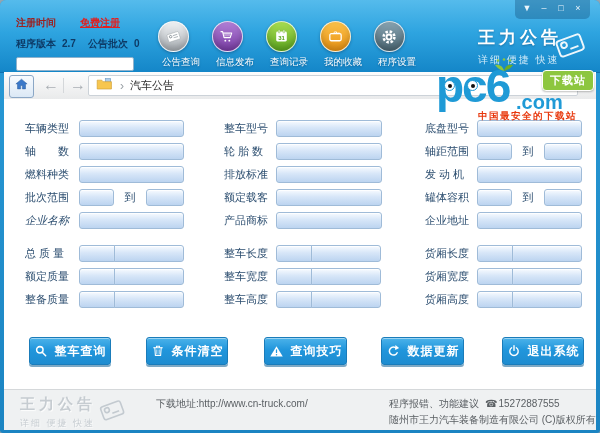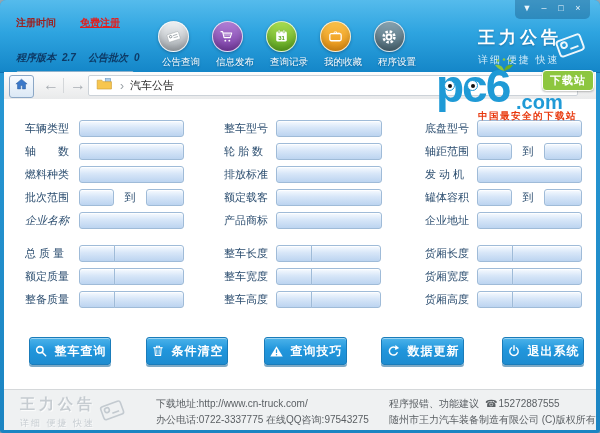--- a/index.html
+++ b/index.html
@@ -8,21 +8,21 @@
   
   .header{position:absolute;left:0;top:0;right:0;height:72px;
     background:linear-gradient(180deg,#55bbec 0%,#2ea4e0 45%,#1486c8 100%);border-bottom:1px solid #0f6fae;}
   .win-controls{position:absolute;top:0;right:10px;display:flex;gap:3px;padding:2px 5px 4px;
     background:rgba(8,56,100,.30);border-radius:0 0 5px 5px;z-index:60;}
   .win-btn{width:14px;height:13px;line-height:13px;text-align:center;font-size:9px;color:#eaf4fb;
     cursor:default;border-radius:2px;}
   .reg{position:absolute;left:16px;top:16px;width:120px;font-size:10px;font-weight:bold;}
   .reg-row1{color:#9b2020;}
   .reg-link{color:#e02020;text-decoration:underline;margin-left:24px;cursor:pointer;}
-  .reg-row2{color:#0d3a66;margin-top:21px;white-space:nowrap;font-style:italic;}
+  .reg-row2{color:#0d3a66;margin-top:7px;white-space:nowrap;}
   .reg-row2 .val{margin:0 12px 0 6px;}
   .reg-input{margin-top:6px;width:112px;height:12px;background:#fff;border:1px solid #8fb2cc;border-radius:2px;padding:0 2px;font-size:9px;}
   .toolbar{position:absolute;left:146px;top:21px;display:flex;}
   .tool{width:54px;text-align:right;cursor:pointer;}
   .tool-circle{width:29px;height:29px;border-radius:50%;margin:0 auto;display:flex;align-items:center;justify-content:center;
     border:1px solid rgba(255,255,255,.75);box-shadow:0 1px 3px rgba(0,30,60,.35), inset 0 -4px 6px rgba(0,0,0,.18);}
   .circ-silver{background:linear-gradient(180deg,#f0f2f4,#a7adb3);}
   .circ-purple{background:linear-gradient(180deg,#b07fd6,#7a3da6);}
   .circ-green{background:linear-gradient(180deg,#a8dc52,#5ea81e);}
   .circ-orange{background:linear-gradient(180deg,#f9c04a,#ec9413);}
@@ -380,21 +380,20 @@
       <svg viewBox="0 0 40 40" width="32" height="32" fill="none" stroke="currentColor" stroke-width="2">
           <g transform="rotate(-20 20 20)">
             <rect x="7" y="12" width="26" height="17" rx="3"></rect>
             <circle cx="14" cy="18" r="3"></circle>
             <path d="M19 24 h9"></path>
           </g>
         </svg>
     </div>
     <div class="f-center">
       <div>下载地址:http://www.cn-truck.com/</div>
-      <div>办公电话:0722-3337775 在线QQ咨询:97543275</div>
     </div>
     <div class="f-right">
       <div>
         <span>程序报错、功能建议</span><span class="phone-glyph">☎</span><span>15272887555</span>
       </div>
       <div>随州市王力汽车装备制造有限公司 (C)版权所有</div>
     </div>
   </div>
 
 </div>

